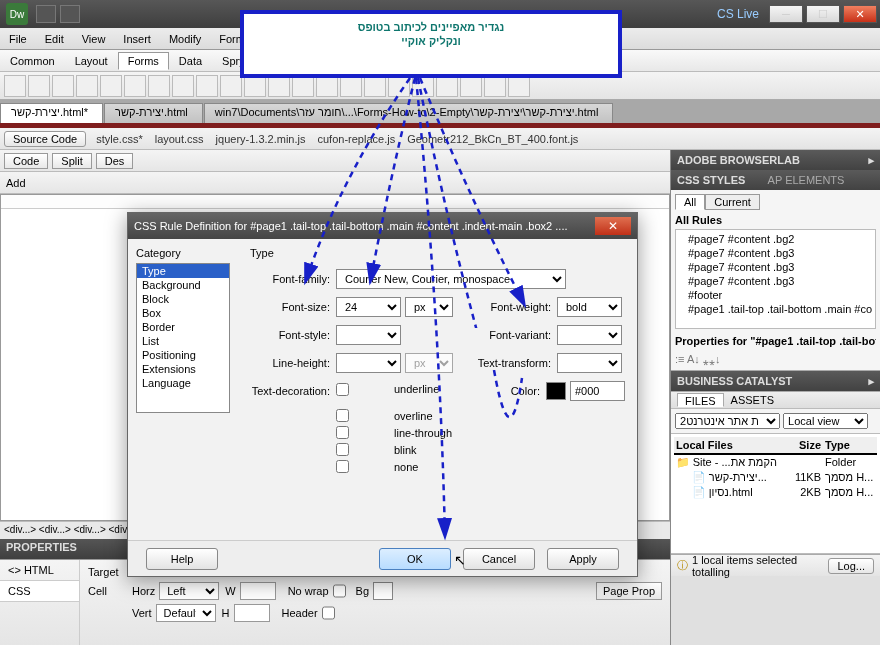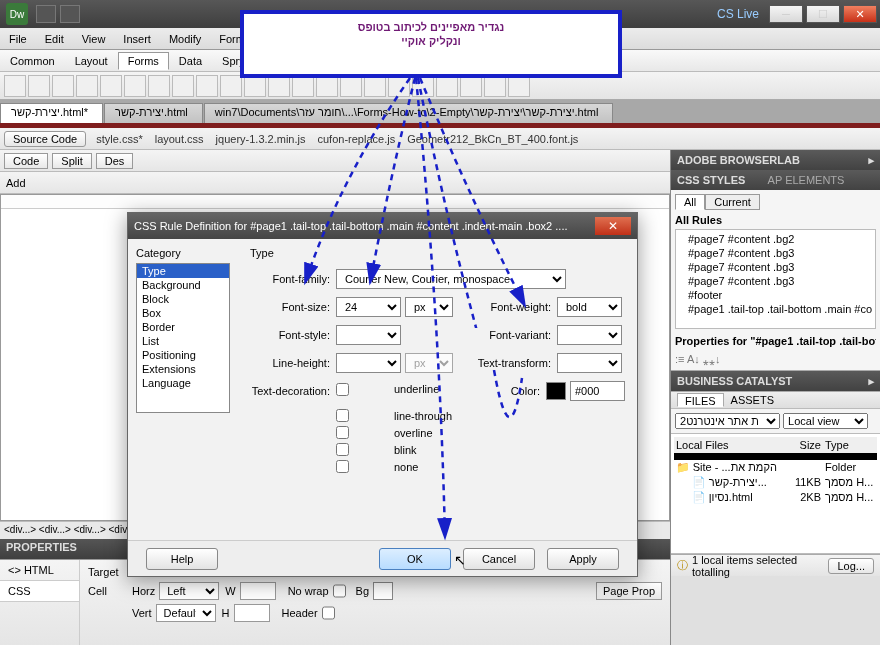--- a/index.html
+++ b/index.html
@@ -46,27 +46,27 @@
   .cssbody{background:#f5f5f5;border-bottom:1px solid #aaa;padding:4px;font-size:11px;flex-shrink:0;}
   .cssbody .tabs{display:flex;margin-bottom:4px;}
   .cssbody .tabs .t{padding:1px 8px;border:1px solid #999;background:#eee;}
   .cssbody .tabs .t.sel{background:#fff;border-bottom-color:#fff;}
   .rulelist{background:#fff;border:1px solid #bbb;height:100px;overflow:hidden;padding:2px;}
   .rulelist div{padding:1px 0 1px 10px;white-space:nowrap;}
   .filehdr{height:18px;background:linear-gradient(#efefef,#dedede);border-top:1px solid #aaa;border-bottom:1px solid #bbb;padding:1px 6px;display:flex;}
   .filehdr .ft{padding:1px 7px;}
   .filehdr .ft.sel{background:#fff;border:1px solid #aaa;border-bottom-color:#fff;}
   .filebody{background:#fff;height:120px;overflow:hidden;padding:3px;border-bottom:1px solid #bbb;}
-  .filebody .hdrrow{display:flex;background:#efefef;border-bottom:7px solid #000000;font-weight:normal;padding:2px;}
+  .filebody .hdrrow{display:flex;background:#efefef;border-bottom:2px solid #000000;font-weight:bold;padding:2px;}
   .filebody .frow{display:flex;padding:1px 2px;}
   .filebody .c1{flex:1;}.filebody .c2{width:40px;text-align:right;padding-right:4px;}.filebody .c3{width:50px;}
   .status{height:22px;background:linear-gradient(#f4f4f4,#e4e4e4);border-top:1px solid #aaa;display:flex;align-items:center;padding:0 6px;}
   .status .logbtn{padding:1px 8px;border:1px solid #999;background:linear-gradient(#fff,#e7e7e7);border-radius:3px;margin-left:auto;}
   
-  .annot{position:absolute;top:10px;left:240px;width:382px;height:68px;border:4px solid #1820c8;background:#fff;color:#701a75;font-size:18px;font-weight:bold;text-align:center;padding:6px;line-height:1.3;z-index:200;direction:rtl;}
+  .annot{position:absolute;top:10px;left:240px;width:382px;height:68px;border:4px solid #1820c8;background:#fff;color:#0f766e;font-size:18px;font-weight:bold;text-align:center;padding:6px;line-height:1.3;z-index:200;direction:rtl;}
   
   .arrow{position:absolute;z-index:190;pointer-events:none;}
   
   .modal{position:absolute;top:212px;left:127px;width:511px;height:365px;background:#f2f2f2;border:1px solid #666;box-shadow:0 4px 20px rgba(0,0,0,.4);z-index:150;}
   .mtitlebar{height:26px;background:linear-gradient(#656565,#454545);color:#fff;display:flex;align-items:center;padding:0 6px;}
   .mtitlebar .mx{width:36px;height:18px;background:linear-gradient(#e07050,#c03018);color:#fff;display:flex;align-items:center;justify-content:center;margin-left:auto;font-size:12px;}
   .mbody{display:flex;height:calc(100% - 62px);}
   .catcol{width:110px;padding:8px;}
   .catcol .lbl{margin-bottom:4px;}
   .catlist{height:150px;background:#fff;border:1px solid #888;}
@@ -367,25 +367,25 @@
               <input type="checkbox" style="">
               <span>underline</span>
             </div>
         </div>
         <label class="r2" style="width:40px">Color:</label>
         <span class="colsw"></span>
         <input type="text" style="width: 55px;" value="#000">
       </div>
       <div class="chkrow">
           <input type="checkbox" style="">
+          <span>overline</span>
+        </div>
+      <div class="chkrow">
+          <input type="checkbox" style="">
           <span>line-through</span>
-        </div>
-      <div class="chkrow">
-          <input type="checkbox" style="">
-          <span>overline</span>
         </div>
       <div class="chkrow">
           <input type="checkbox" style="">
           <span>blink</span>
         </div>
       <div class="chkrow">
           <input type="checkbox" style="">
           <span>none</span>
         </div>
     </div>

